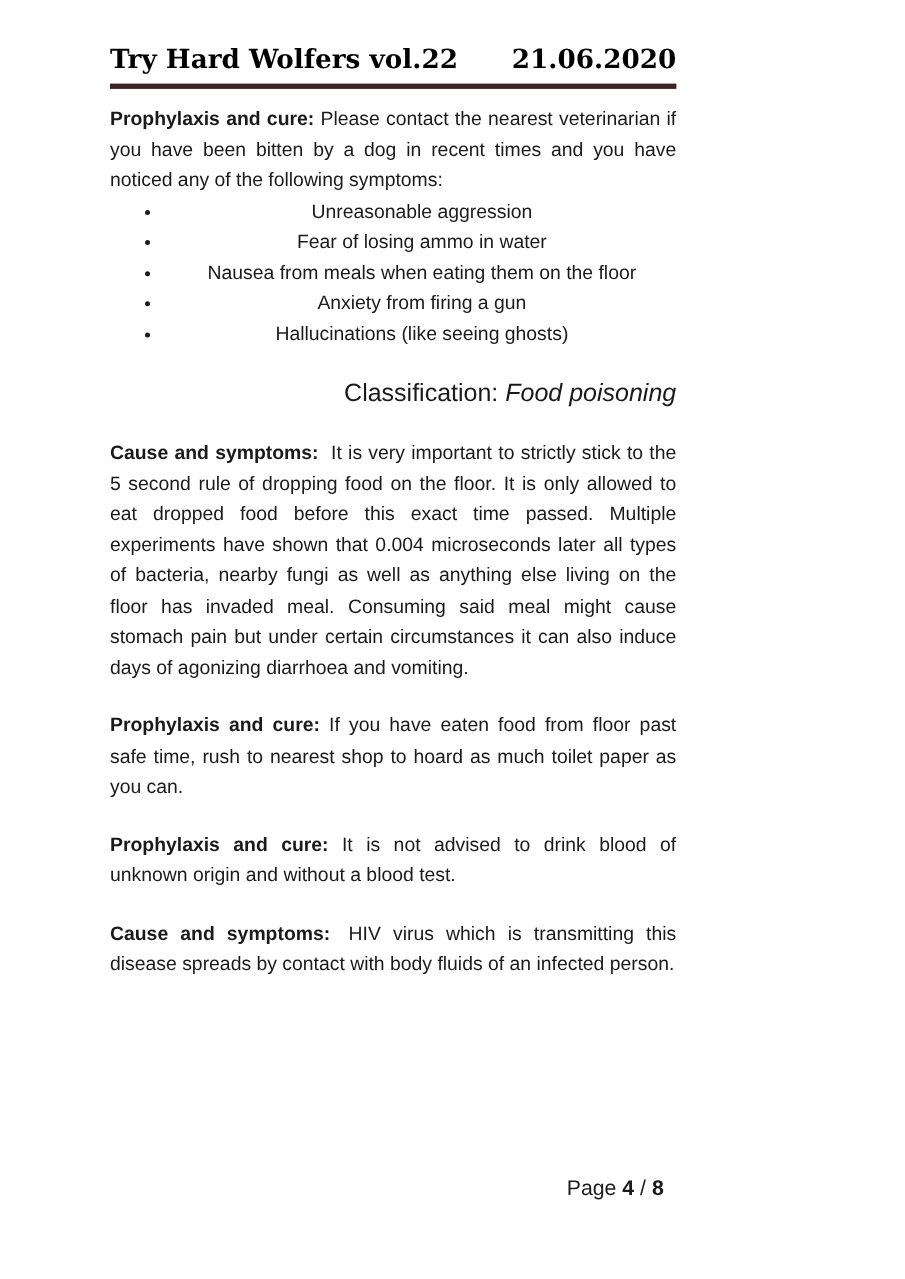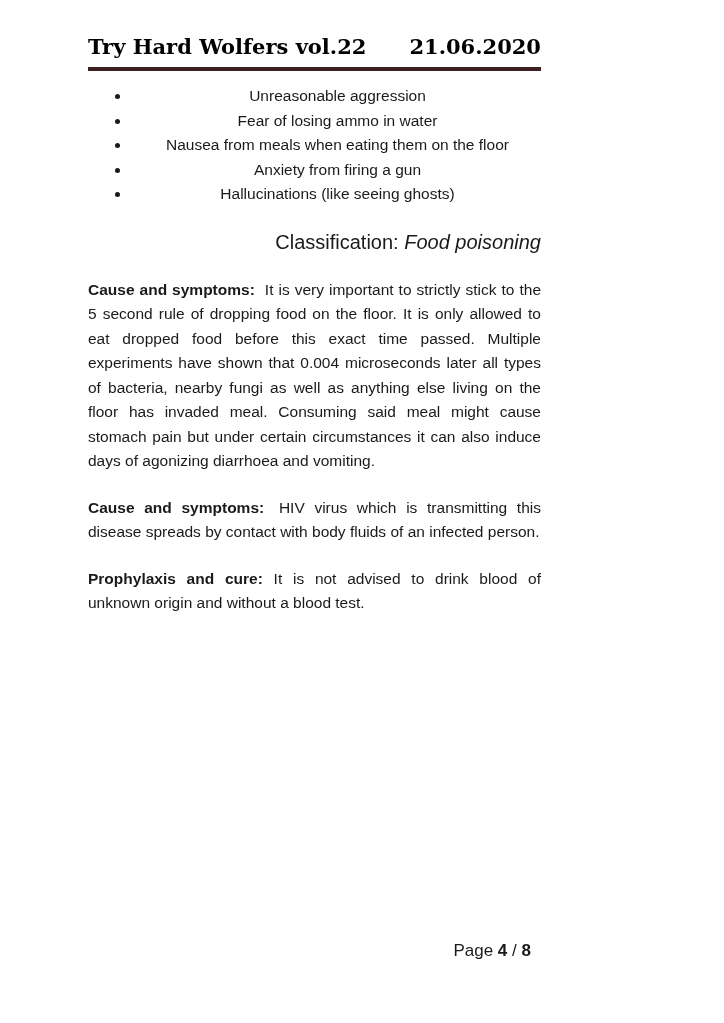--- a/index.html
+++ b/index.html
@@ -82,49 +82,57 @@
     <div class="header">
       <div class="header-row">
         <span>Try Hard Wolfers vol.22</span>
         <span>21.06.2020</span>
       </div>
       <div class="header-rule"></div>
     </div>
 
     <div class="doc-body">
 
+      <p class="para flush">
+        <span class="lead">Prophylaxis and cure:</span>
+        <span>Please contact the nearest veterinarian if you have been bitten by a dog in recent times and you have noticed any of the following symptoms:</span>
+      </p>
 
       <ul class="symptoms">
         <li>Unreasonable aggression</li>
         <li>Fear of losing ammo in water</li>
         <li>Nausea from meals when eating them on the floor</li>
         <li>Anxiety from firing a gun</li>
         <li>Hallucinations (like seeing ghosts)</li>
       </ul>
 
       <h2 class="classification">
         <span>Classification:</span>
         <em>Food poisoning</em>
       </h2>
 
       <p class="para">
         <span class="lead wide">Cause and symptoms:</span>
         <span>It is very important to strictly stick to the 5 second rule of dropping food on the floor. It is only allowed to eat dropped food before this exact time passed. Multiple experiments have shown that 0.004 microseconds later all types of bacteria, nearby fungi as well as anything else living on the floor has invaded meal. Consuming said meal might cause stomach pain but under certain circumstances it can also induce days of agonizing diarrhoea and vomiting.</span>
       </p>
 
+      <p class="para">
+        <span class="lead">Prophylaxis and cure:</span>
+        <span>If you have eaten food from floor past safe time, rush to nearest shop to hoard as much toilet paper as you can.</span>
+      </p>
 
+
+      <p class="para">
+        <span class="lead">Prophylaxis and cure:</span>
+        <span>It is not advised to drink blood of unknown origin and without a blood test.</span>
+      </p>
 
       <p class="para">
         <span class="lead wide">Cause and symptoms:</span>
         <span>HIV virus which is transmitting this disease spreads by contact with body fluids of an infected person.</span>
-      </p>
-
-      <p class="para">
-        <span class="lead">Prophylaxis and cure:</span>
-        <span>It is not advised to drink blood of unknown origin and without a blood test.</span>
       </p>
 
     </div>
   </div>
 
   <div class="footer">
     <span>Page</span>
     <b>4</b>
     <span>/</span>
     <b>8</b>

